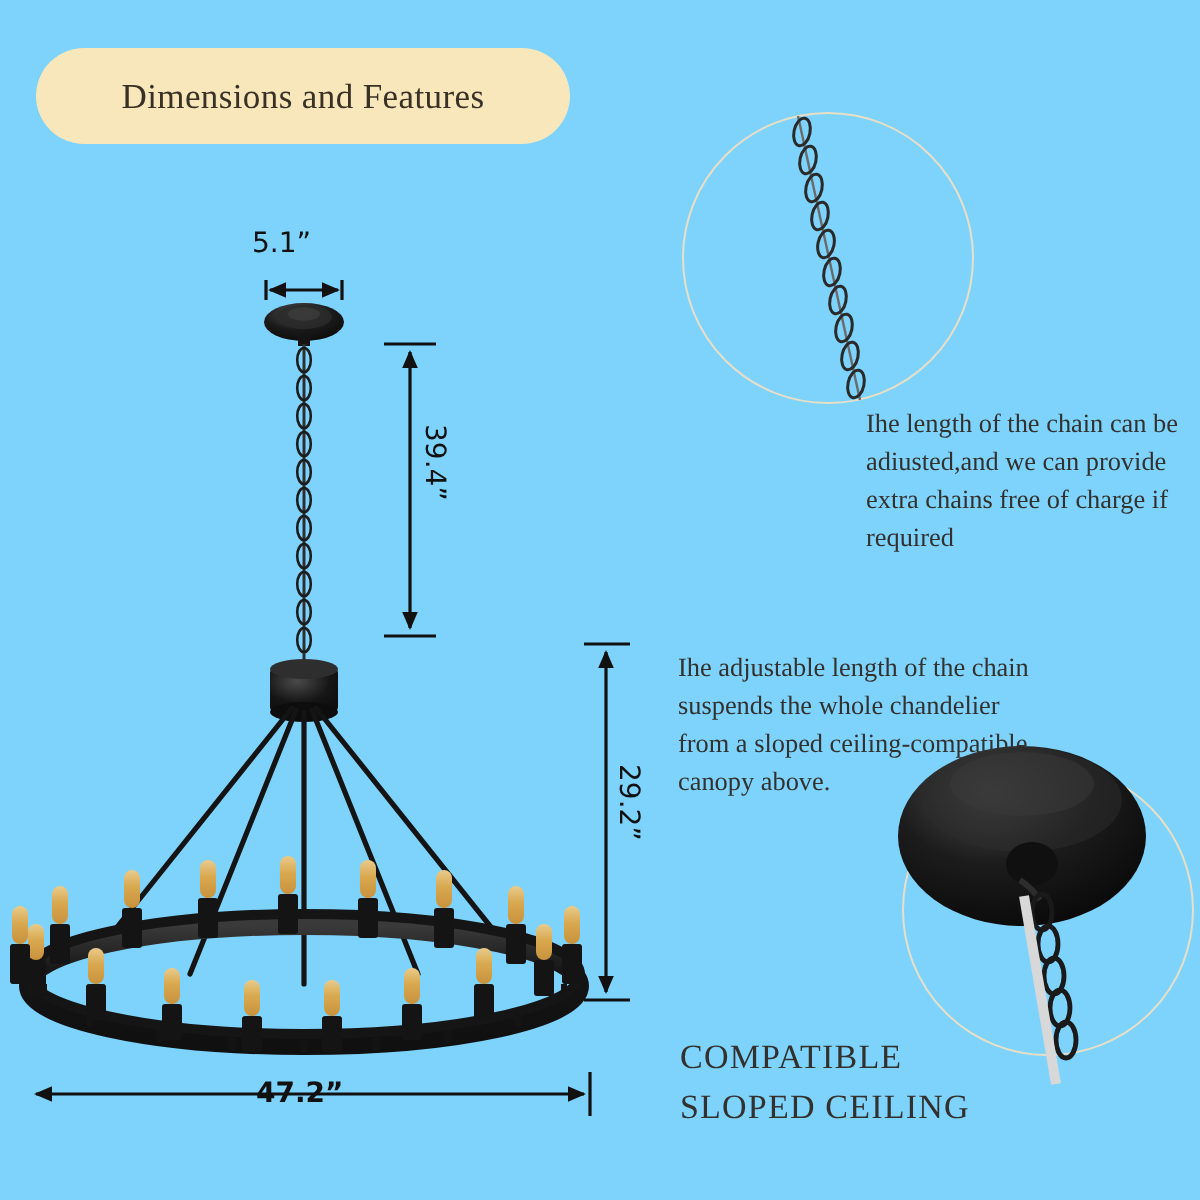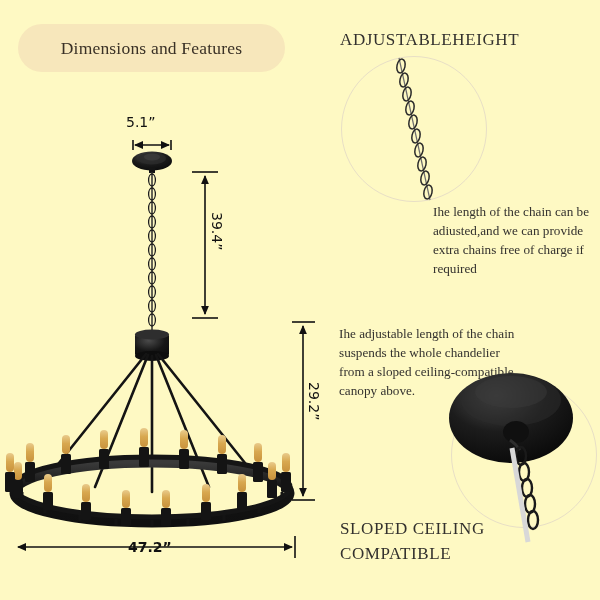--- a/index.html
+++ b/index.html
@@ -4,21 +4,21 @@
 <style>
   html, body {
     margin: 0;
     padding: 0;
     background: #ffffff;
   }
   #page {
     position: relative;
     width: 600px;
     height: 600px;
-    background: #fef9c3;
+    background: #7dd3fc;
     overflow: hidden;
     font-family: "Liberation Serif", "DejaVu Serif", serif;
     color: #2b2b2b;
   }
 
   
   .title-pill {
     position: absolute;
     left: 18px;
     top: 24px;
@@ -299,21 +299,20 @@
   </svg>
 
   <span class="dim-label" id="dim-5">5.1”</span>
 
   <span class="dim-label rot" id="dim-39">39.4”</span>
 
   <span class="dim-label rot" id="dim-29">29.2”</span>
 
   <span class="dim-label" id="dim-47">47.2”</span>
 
-  <div class="heading-caps" id="adjustable-heading">ADJUSTABLEHEIGHT</div>
 
   <div class="circle-outline" id="chain-circle"></div>
 
   <svg class="layer" viewBox="0 0 600 600" xmlns="http://www.w3.org/2000/svg">
     <g clip-path="none">
 
       <line x1="399" y1="58" x2="430" y2="200" stroke="#6b6b6b" stroke-width="1.2"></line>
       <g fill="none" stroke="#2a2a2a" stroke-width="1.5">
         <ellipse cx="401" cy="66" rx="4" ry="7" transform="rotate(12 401 66)"></ellipse>
         <ellipse cx="404" cy="80" rx="4" ry="7" transform="rotate(12 404 80)"></ellipse>
@@ -357,17 +356,17 @@
       <ellipse cx="524" cy="472" rx="5" ry="9"></ellipse>
       <ellipse cx="527" cy="488" rx="5" ry="9"></ellipse>
       <ellipse cx="530" cy="504" rx="5" ry="9"></ellipse>
       <ellipse cx="533" cy="520" rx="5" ry="9"></ellipse>
     </g>
 
     <path d="M512 448 L528 542" stroke="#d8d8d8" stroke-width="5" fill="none"></path>
   </svg>
 
   <div class="sloped-heading">
+    <div>COMPATIBLE</div>
     <div>SLOPED CEILING</div>
-    <div>COMPATIBLE</div>
   </div>
 
 </div>
 
 </body></html>

